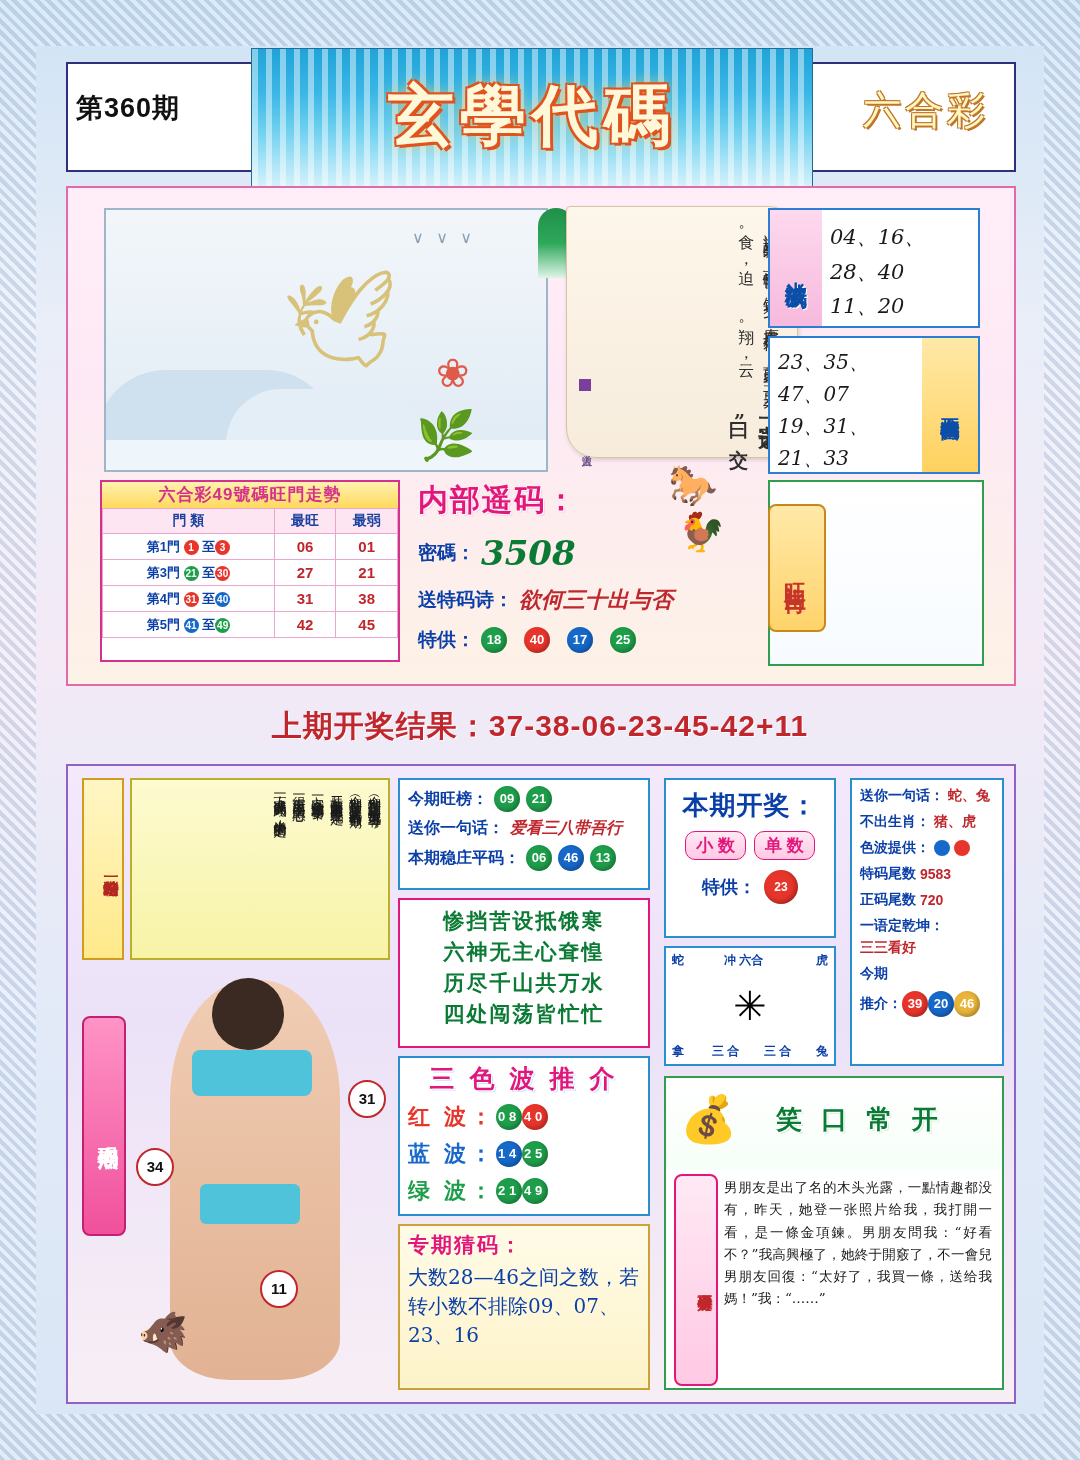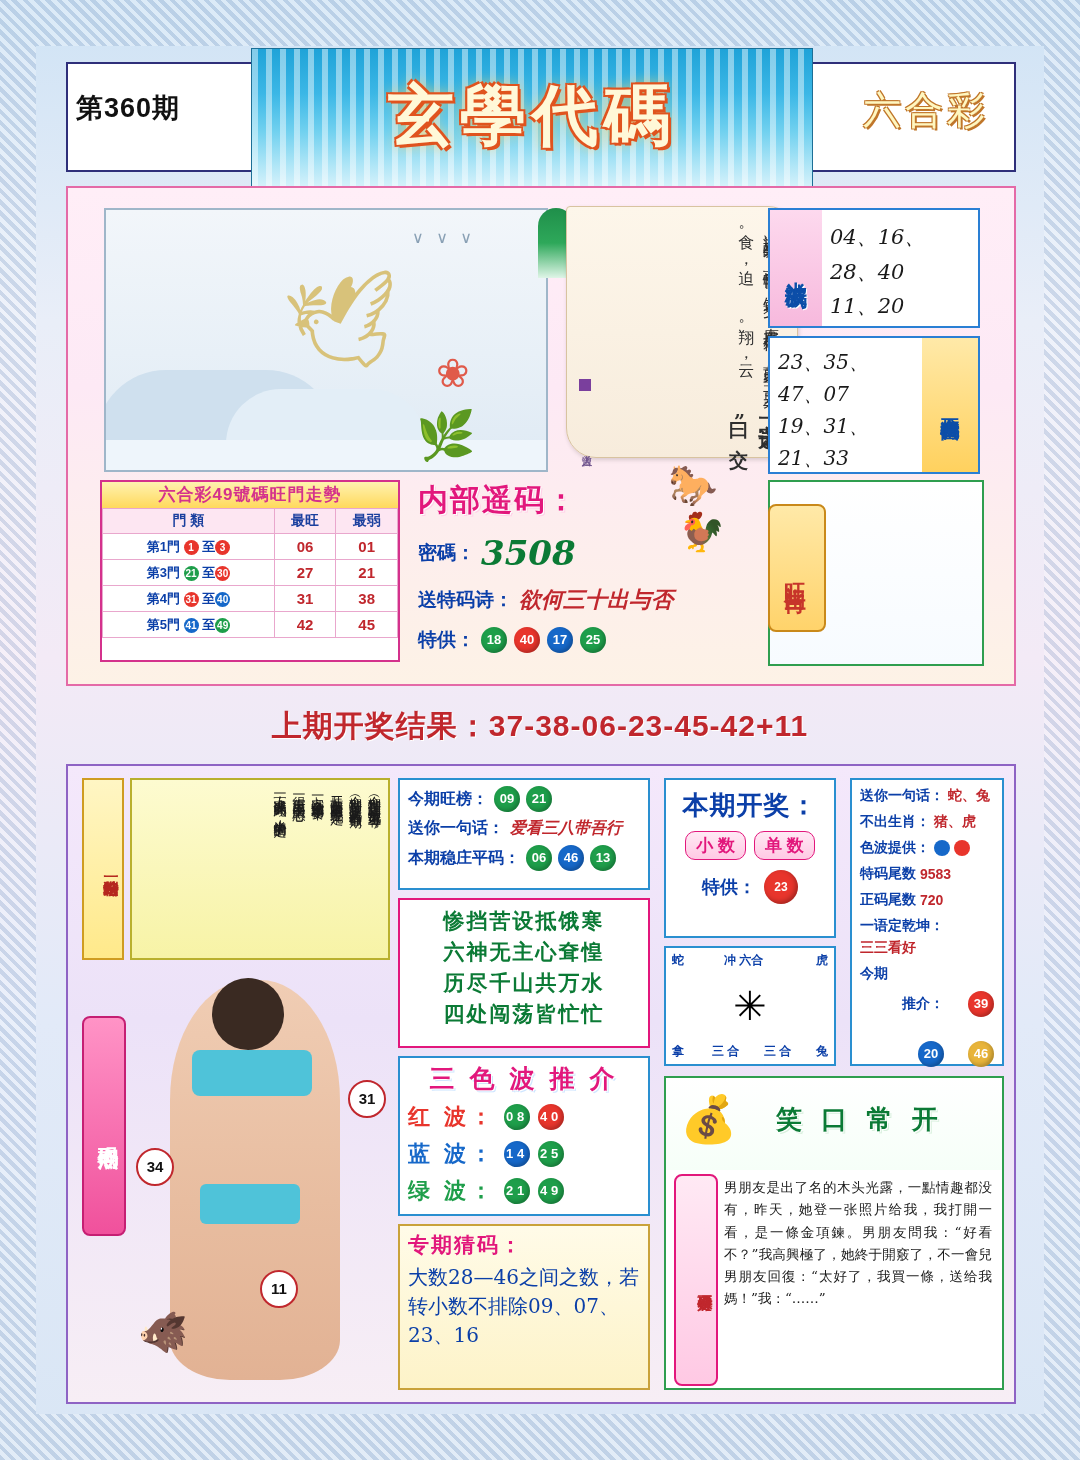--- a/index.html
+++ b/index.html
@@ -175,21 +175,21 @@
   .ic-title{
     font-size:30px;font-weight:bold;color:#e2177c;letter-spacing:2px;
     text-shadow:1px 1px 0 #fff, 2px 2px 0 #ffd1e7;
     font-family:"DejaVu Serif","Liberation Serif",serif;
   }
   .ic-row{margin-top:12px;font-size:19px;color:#0b3fa8;font-weight:bold;display:flex;align-items:center;gap:6px;}
   .ic-val{
     font-family:"DejaVu Serif","Liberation Serif",serif;font-size:34px;color:#0b7a35;font-style:italic;font-weight:bold;
   }
   .ic-poem{font-family:"DejaVu Serif","Liberation Serif",serif;font-size:22px;color:#c0272d;font-style:italic;}
-  .ic-balls{display:flex;gap:7px;align-items:center;}
+  .ic-balls{display:flex;gap:17px;align-items:center;}
   .ball{
     display:inline-block;width:26px;height:26px;line-height:26px;border-radius:50%;
     text-align:center;font-size:13px;font-weight:bold;color:#fff;
     box-shadow:inset -2px -2px 4px rgba(0,0,0,.25);
   }
   .horse{position:absolute;left:250px;top:-18px;font-size:40px;}
   .rooster{position:absolute;left:260px;top:30px;font-size:38px;}
 
   
   .result{
@@ -245,21 +245,21 @@
     font-size:12px;font-weight:bold;box-shadow:inset -2px -2px 5px rgba(0,0,0,.3);
   }
 
   .hot{
     left:782px;top:12px;width:154px;height:288px;
     background:#ffffff;border:2px solid #2a8fd0;padding:7px 8px;font-size:14px;
   }
   .hot .r{margin-bottom:8px;color:#0b3fa8;font-weight:bold;display:flex;align-items:center;gap:4px;flex-wrap:wrap;}
   .hot .v{color:#c0272d;}
   .dot{display:inline-block;width:16px;height:16px;border-radius:50%;}
-  .hot .tuijian{display:flex;align-items:center;gap:24px;justify-content:flex-end;}
+  .hot .tuijian{display:flex;align-items:center;gap:0;}
 
   .mengliao{
     left:330px;top:132px;width:252px;height:150px;
     background:#ffffff;border:2px solid #e2177c;padding:4px 6px;text-align:center;
   }
   .ml-title{font-size:24px;font-weight:bold;color:#e2177c;letter-spacing:4px;
     text-shadow:1px 1px 0 #fff,2px 2px 0 #ffd1e7;}
   .ml-line{font-family:"DejaVu Serif","Liberation Serif",serif;font-size:21px;color:#0b7a35;letter-spacing:2px;margin-top:3px;font-weight:bold;}
 
   .zodiac{
@@ -292,21 +292,21 @@
     position:absolute;width:34px;height:34px;line-height:34px;border-radius:50%;text-align:center;
     font-weight:bold;font-size:15px;color:#111;background:#fff;border:2px solid #c0272d;
   }
 
   .sanse{
     left:330px;top:290px;width:252px;height:160px;
     background:#ffffff;border:2px solid #2a8fd0;padding:4px 8px;
   }
   .ss-title{font-size:25px;font-weight:bold;color:#e2177c;letter-spacing:4px;text-align:center;
     text-shadow:1px 1px 0 #fff,2px 2px 0 #cfe6ff;}
-  .ss-row{display:flex;align-items:center;gap:8px;margin-top:7px;font-size:22px;font-weight:bold;letter-spacing:4px;}
+  .ss-row{display:flex;align-items:center;gap:0;margin-top:7px;font-size:22px;font-weight:bold;letter-spacing:4px;}
   .ss-red{color:#e8352c;} .ss-blue{color:#1668c9;} .ss-green{color:#1e9e4a;}
 
   .benqi{
     left:330px;top:458px;width:252px;height:166px;
     background:linear-gradient(180deg,#fffbe8,#fdf3c8);border:2px solid #c9a23a;padding:5px 8px;
   }
   .bq-title{font-size:21px;font-weight:bold;color:#e2177c;letter-spacing:2px;}
   .bq-body{font-family:"DejaVu Serif","Liberation Serif",serif;font-size:20px;color:#0b3fa8;line-height:1.45;margin-top:4px;}
 
   .joke{

